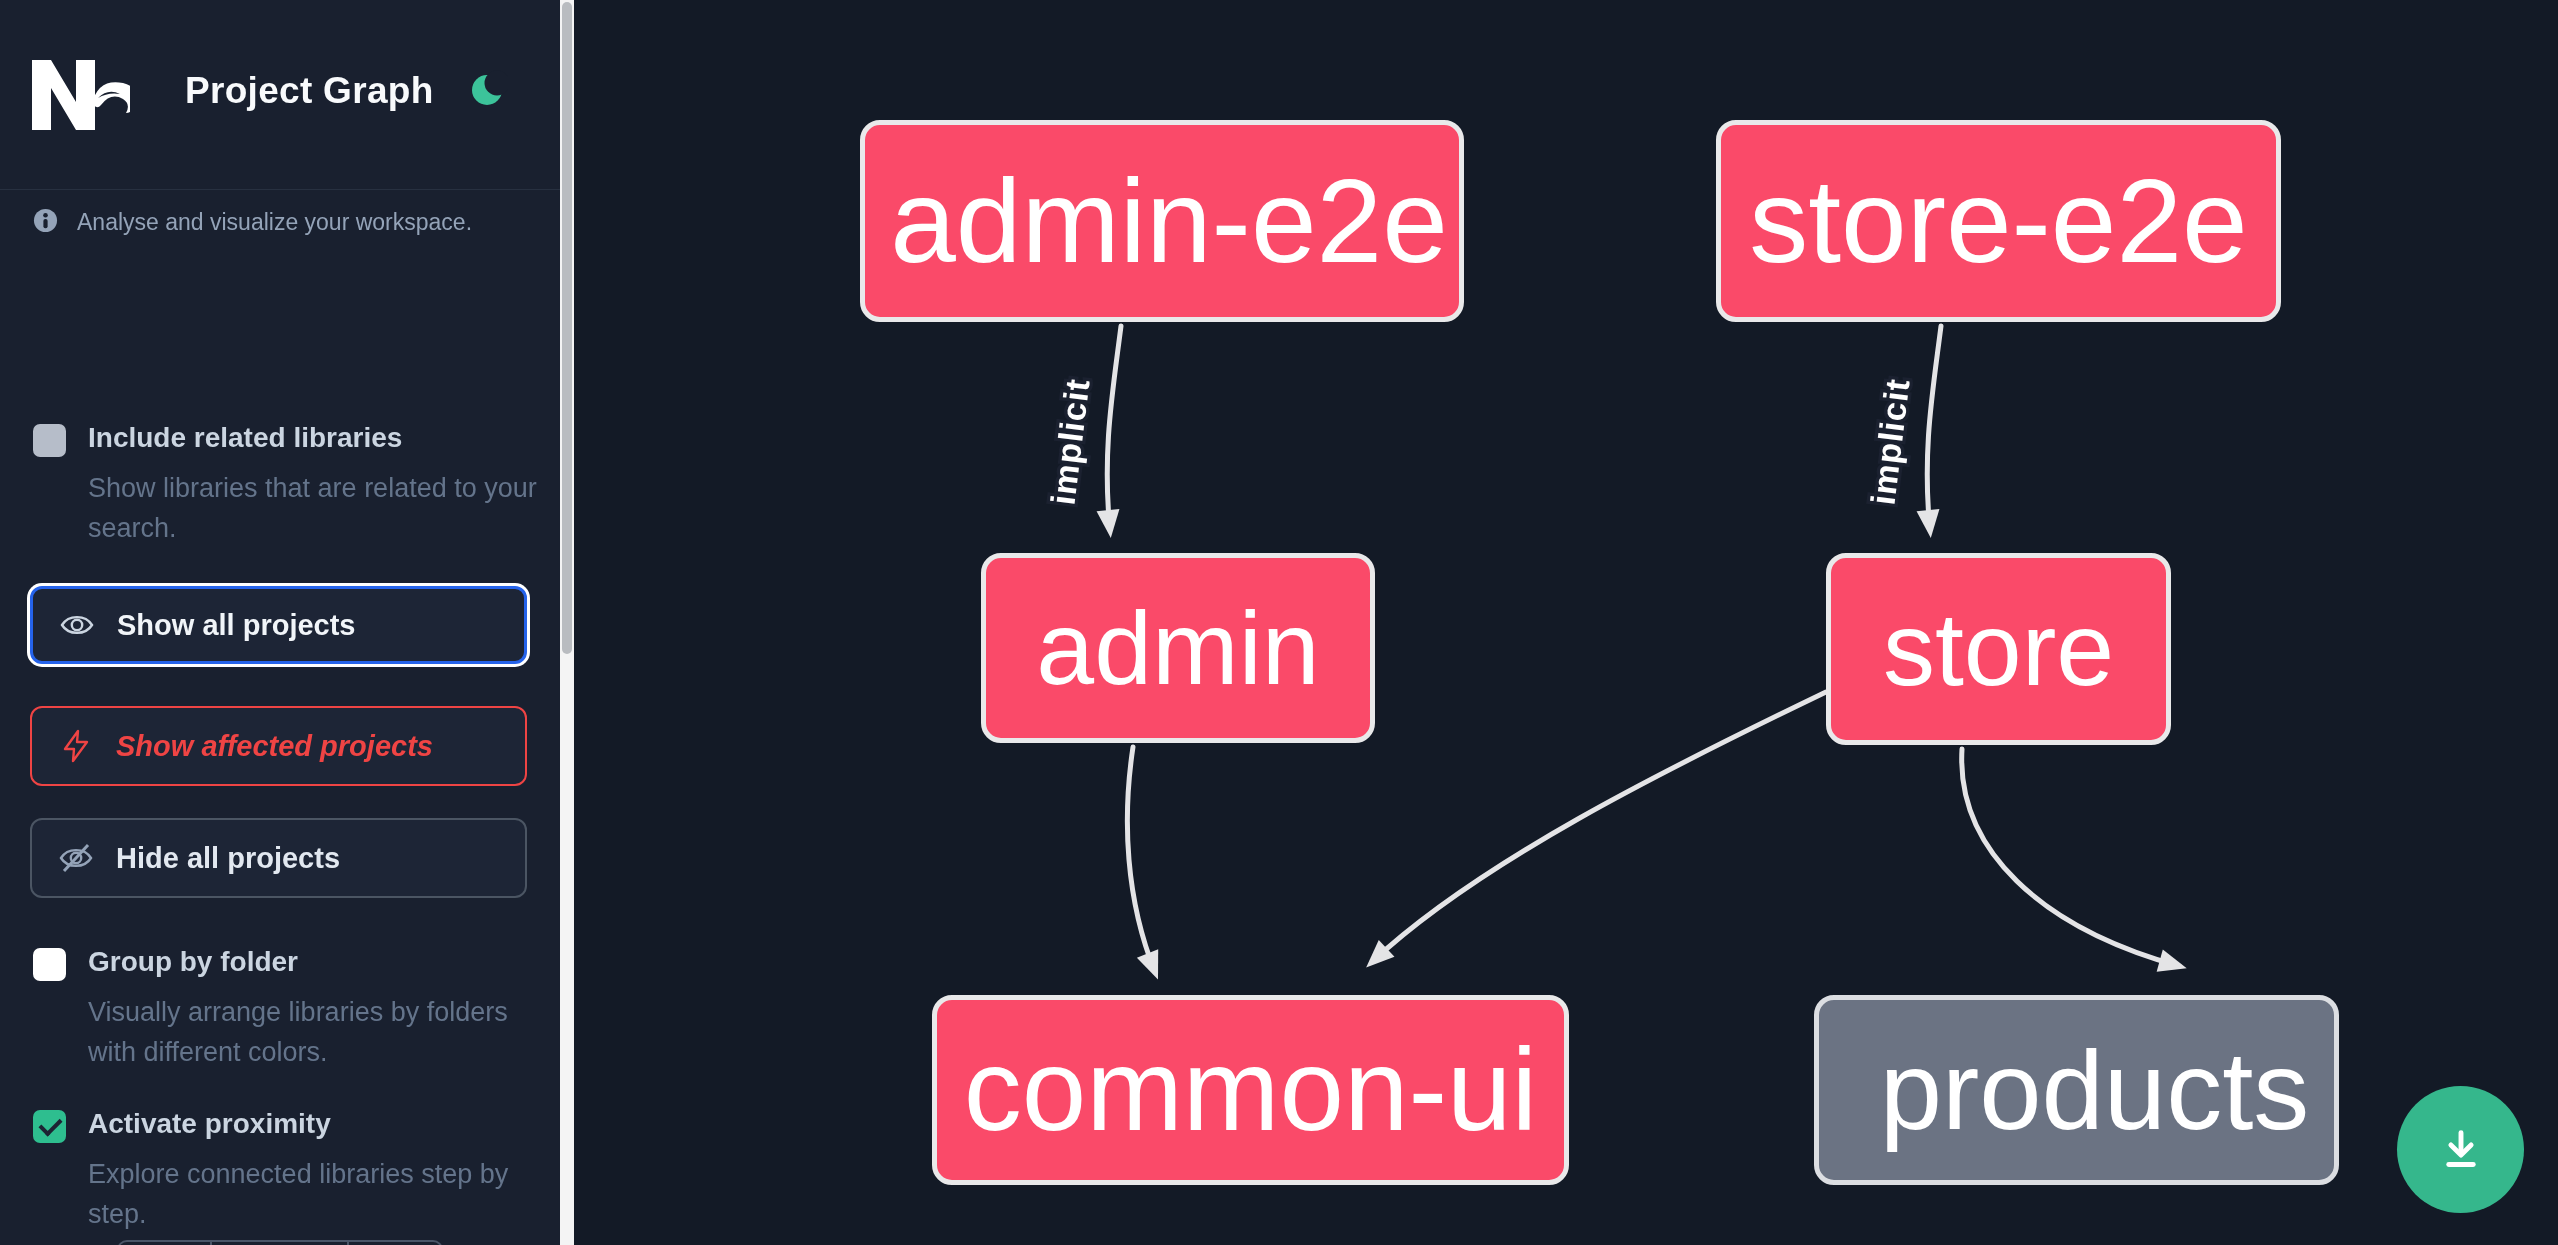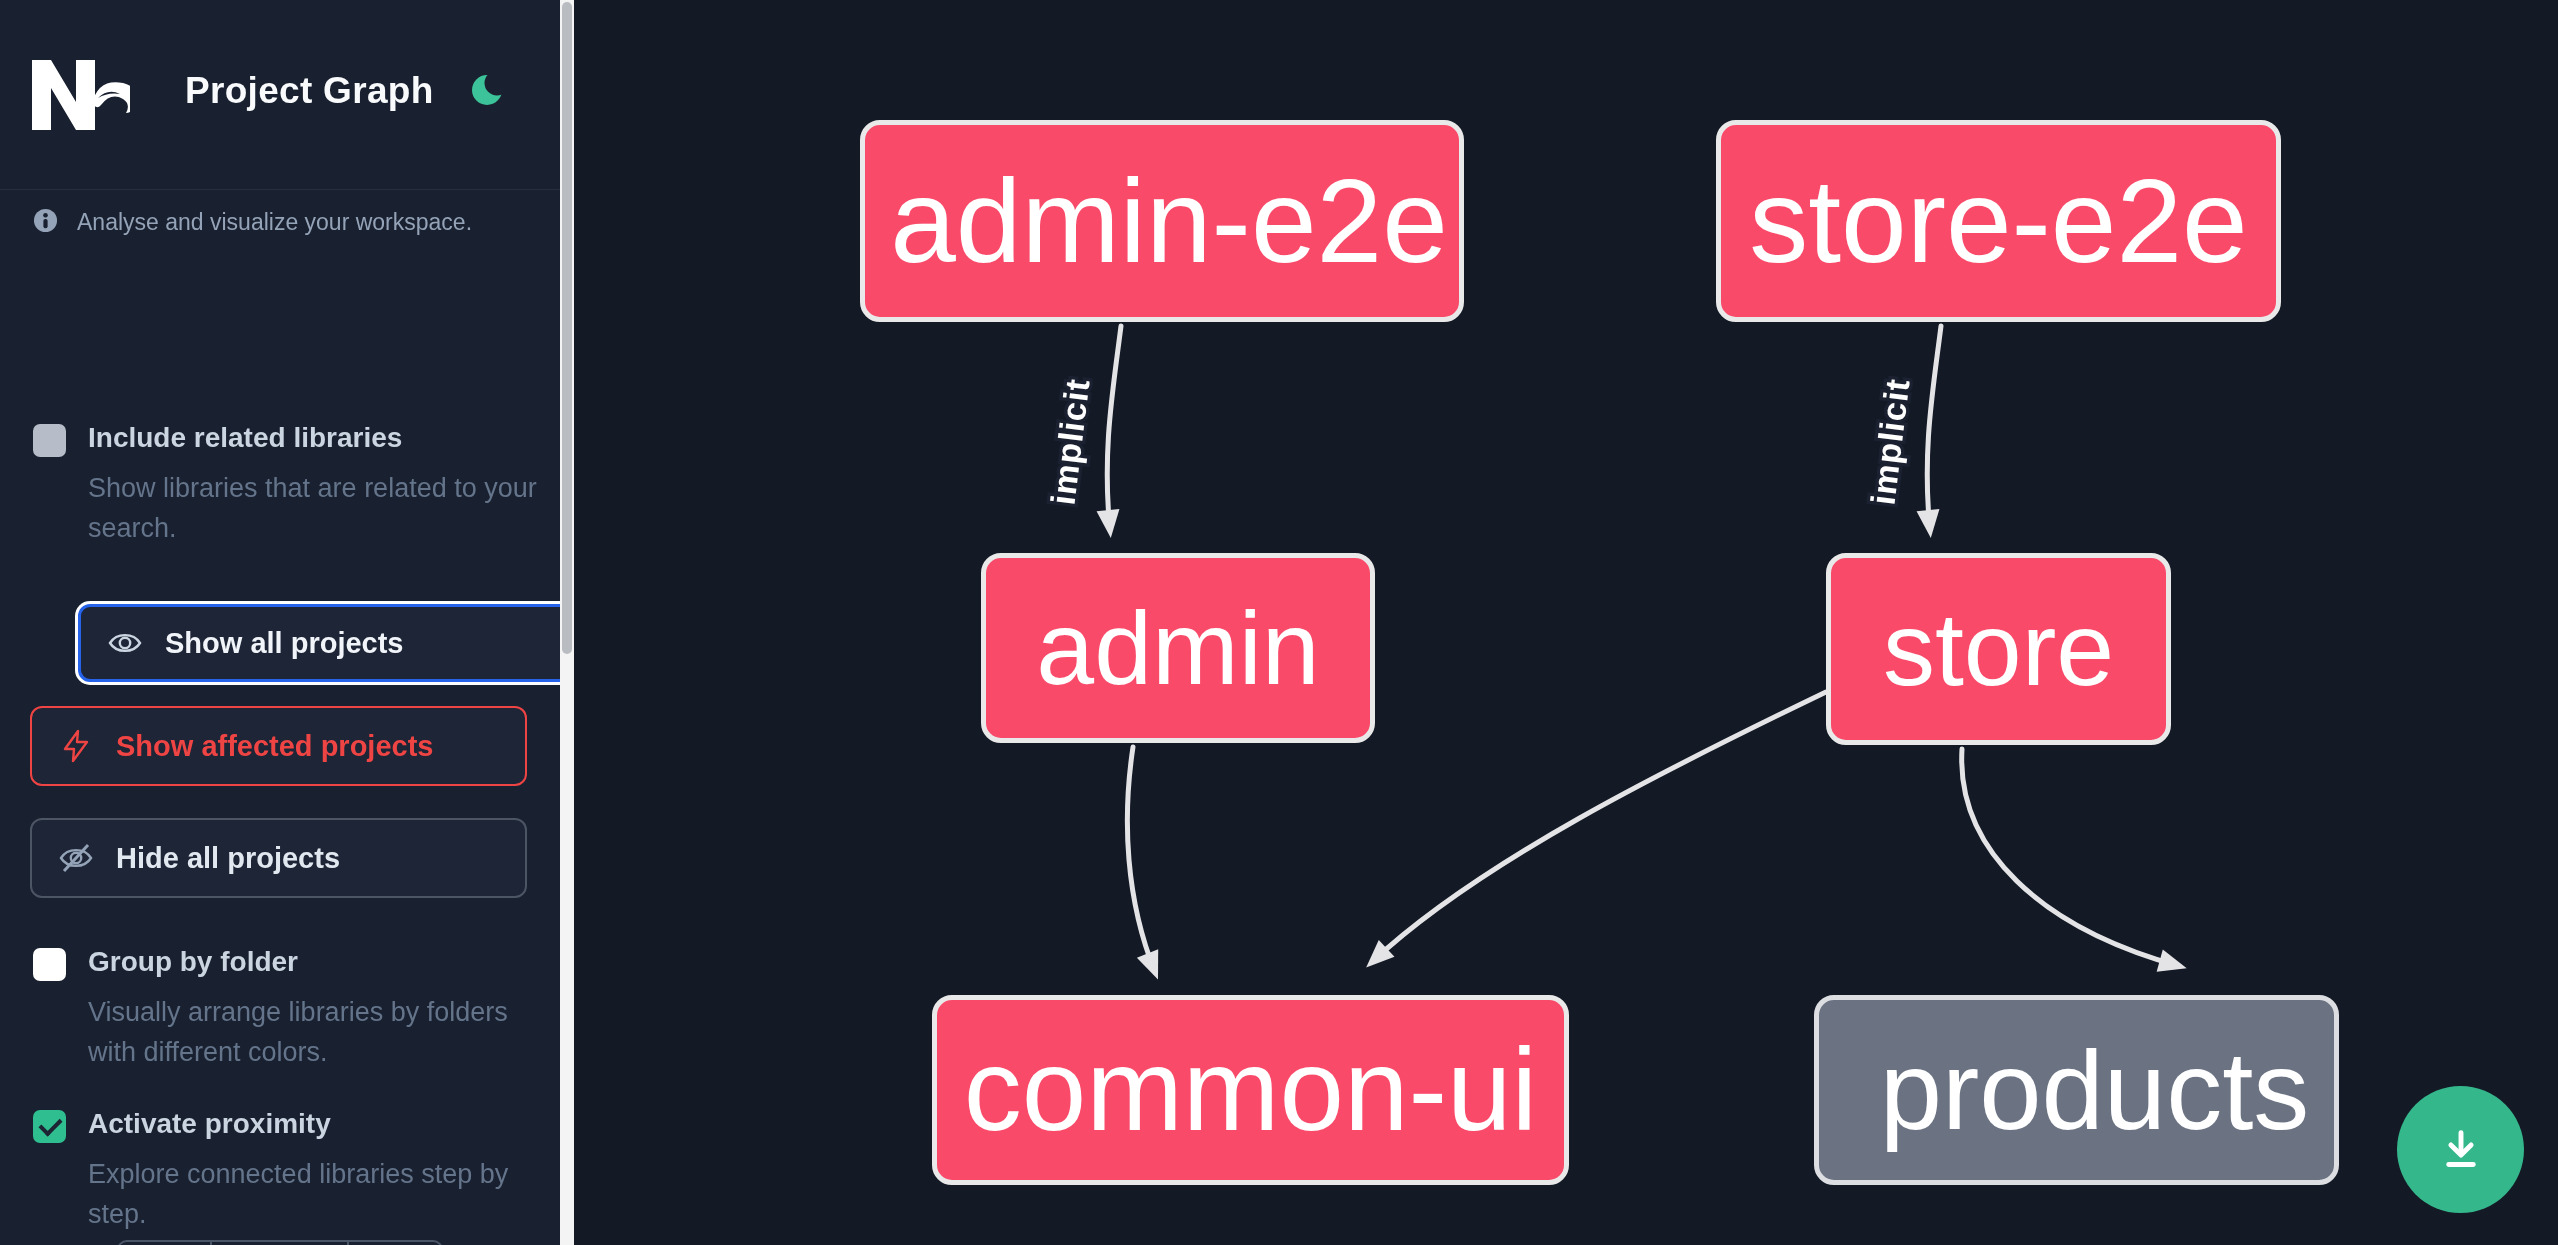--- a/index.html
+++ b/index.html
@@ -94,29 +94,29 @@
     <div class="tagline">Analyse and visualize your workspace.</div>
   </div>
 
 
   <div class="cb-row" style="top:420px;">
     <div class="checkbox cb-gray"></div>
     <div class="cb-label">Include related libraries</div>
     <div class="cb-desc">Show libraries that are related to your search.</div>
   </div>
 
-  <div class="sb-btn btn-show-all" style="top:604px; height:78px;margin-left:48px;">
+  <div class="sb-btn btn-show-all" style="top:586px; height:78px;">
     <svg width="36" height="36" viewBox="0 0 36 36" fill="none" stroke="#cbd5e1" stroke-width="2.4">
       <path d="M3 18 C9.5 7.5 26.5 7.5 33 18 C26.5 28.5 9.5 28.5 3 18 z"></path>
       <circle cx="18" cy="18" r="5.2"></circle>
     </svg>
     <span>Show all projects</span>
   </div>
 
-  <div class="sb-btn btn-affected" style="top:706px;">
+  <div class="sb-btn btn-affected" style="top:706px;font-style:italic;">
     <svg width="36" height="36" viewBox="0 0 36 36" fill="none" stroke="#ef4444" stroke-width="2.4" stroke-linejoin="round">
       <path d="M20 3 L7 21 h9 L15 33 L29 14 h-10 z"></path>
     </svg>
     <span>Show affected projects</span>
   </div>
 
   <div class="sb-btn btn-hide" style="top:818px;">
     <svg width="36" height="36" viewBox="0 0 36 36" fill="none" stroke="#94a3b8" stroke-width="2.4">
       <path d="M3 18 C9.5 7.5 26.5 7.5 33 18 C26.5 28.5 9.5 28.5 3 18 z"></path>
       <circle cx="18" cy="18" r="5.2"></circle>

